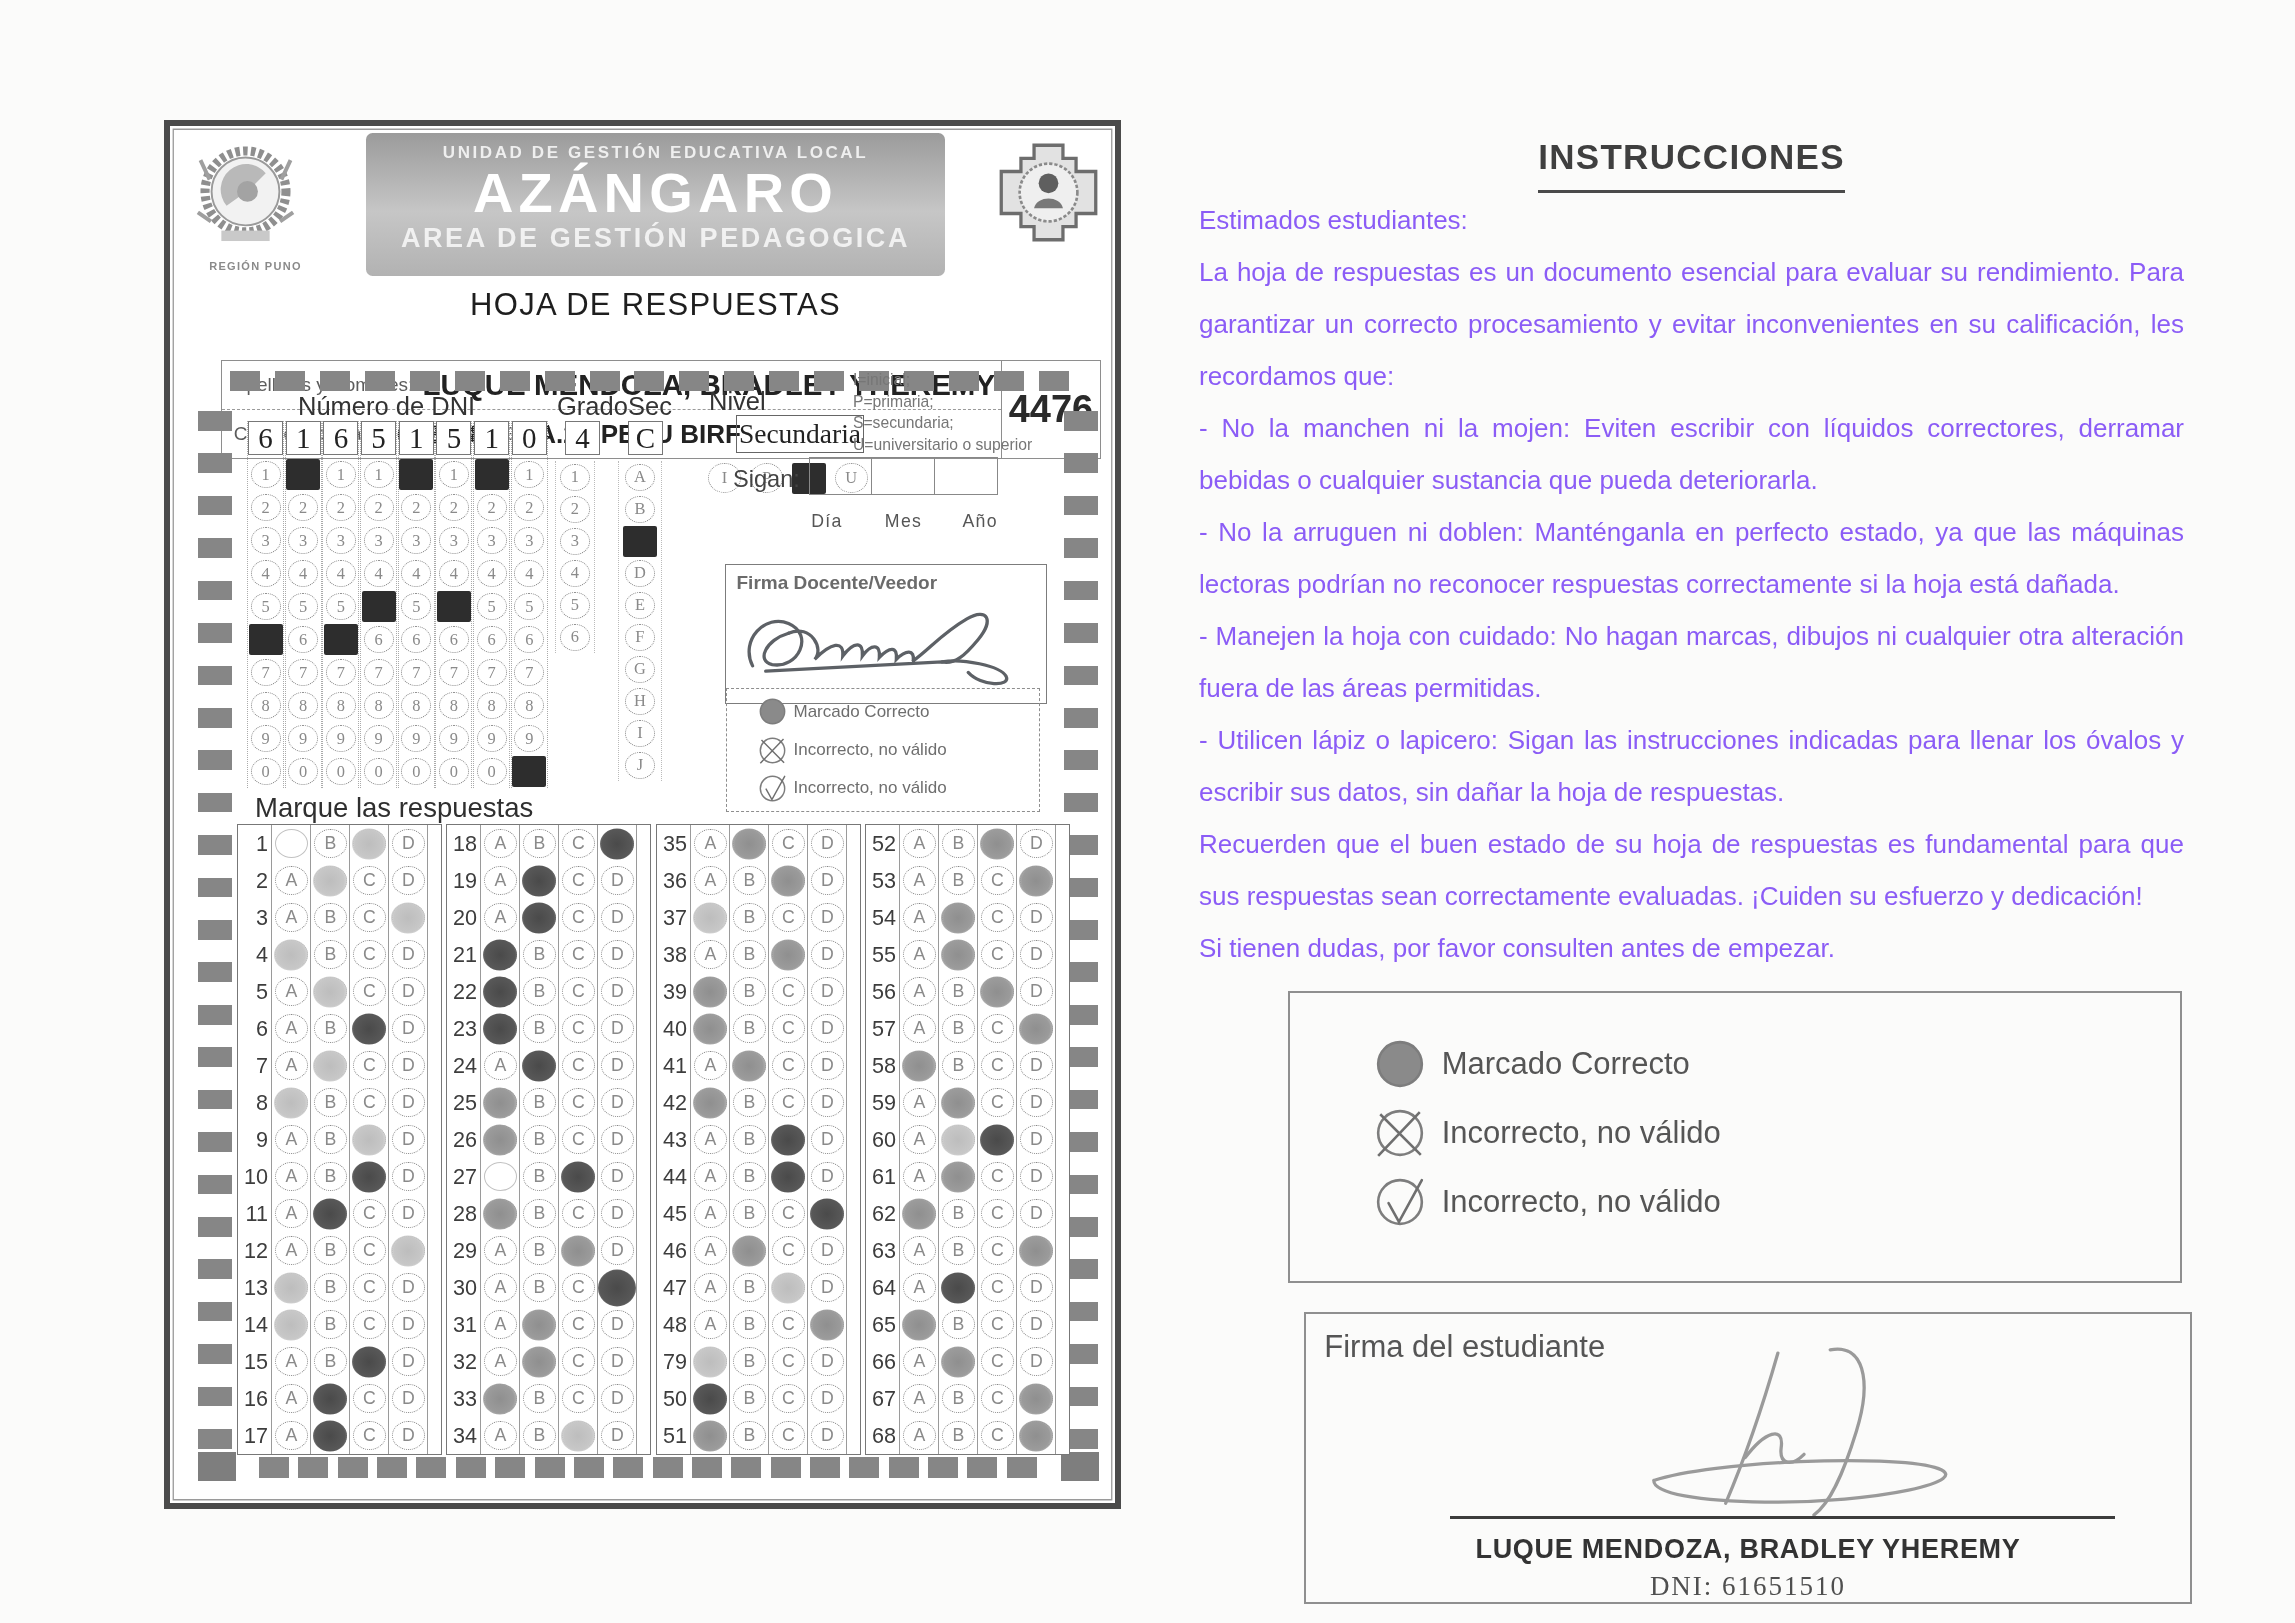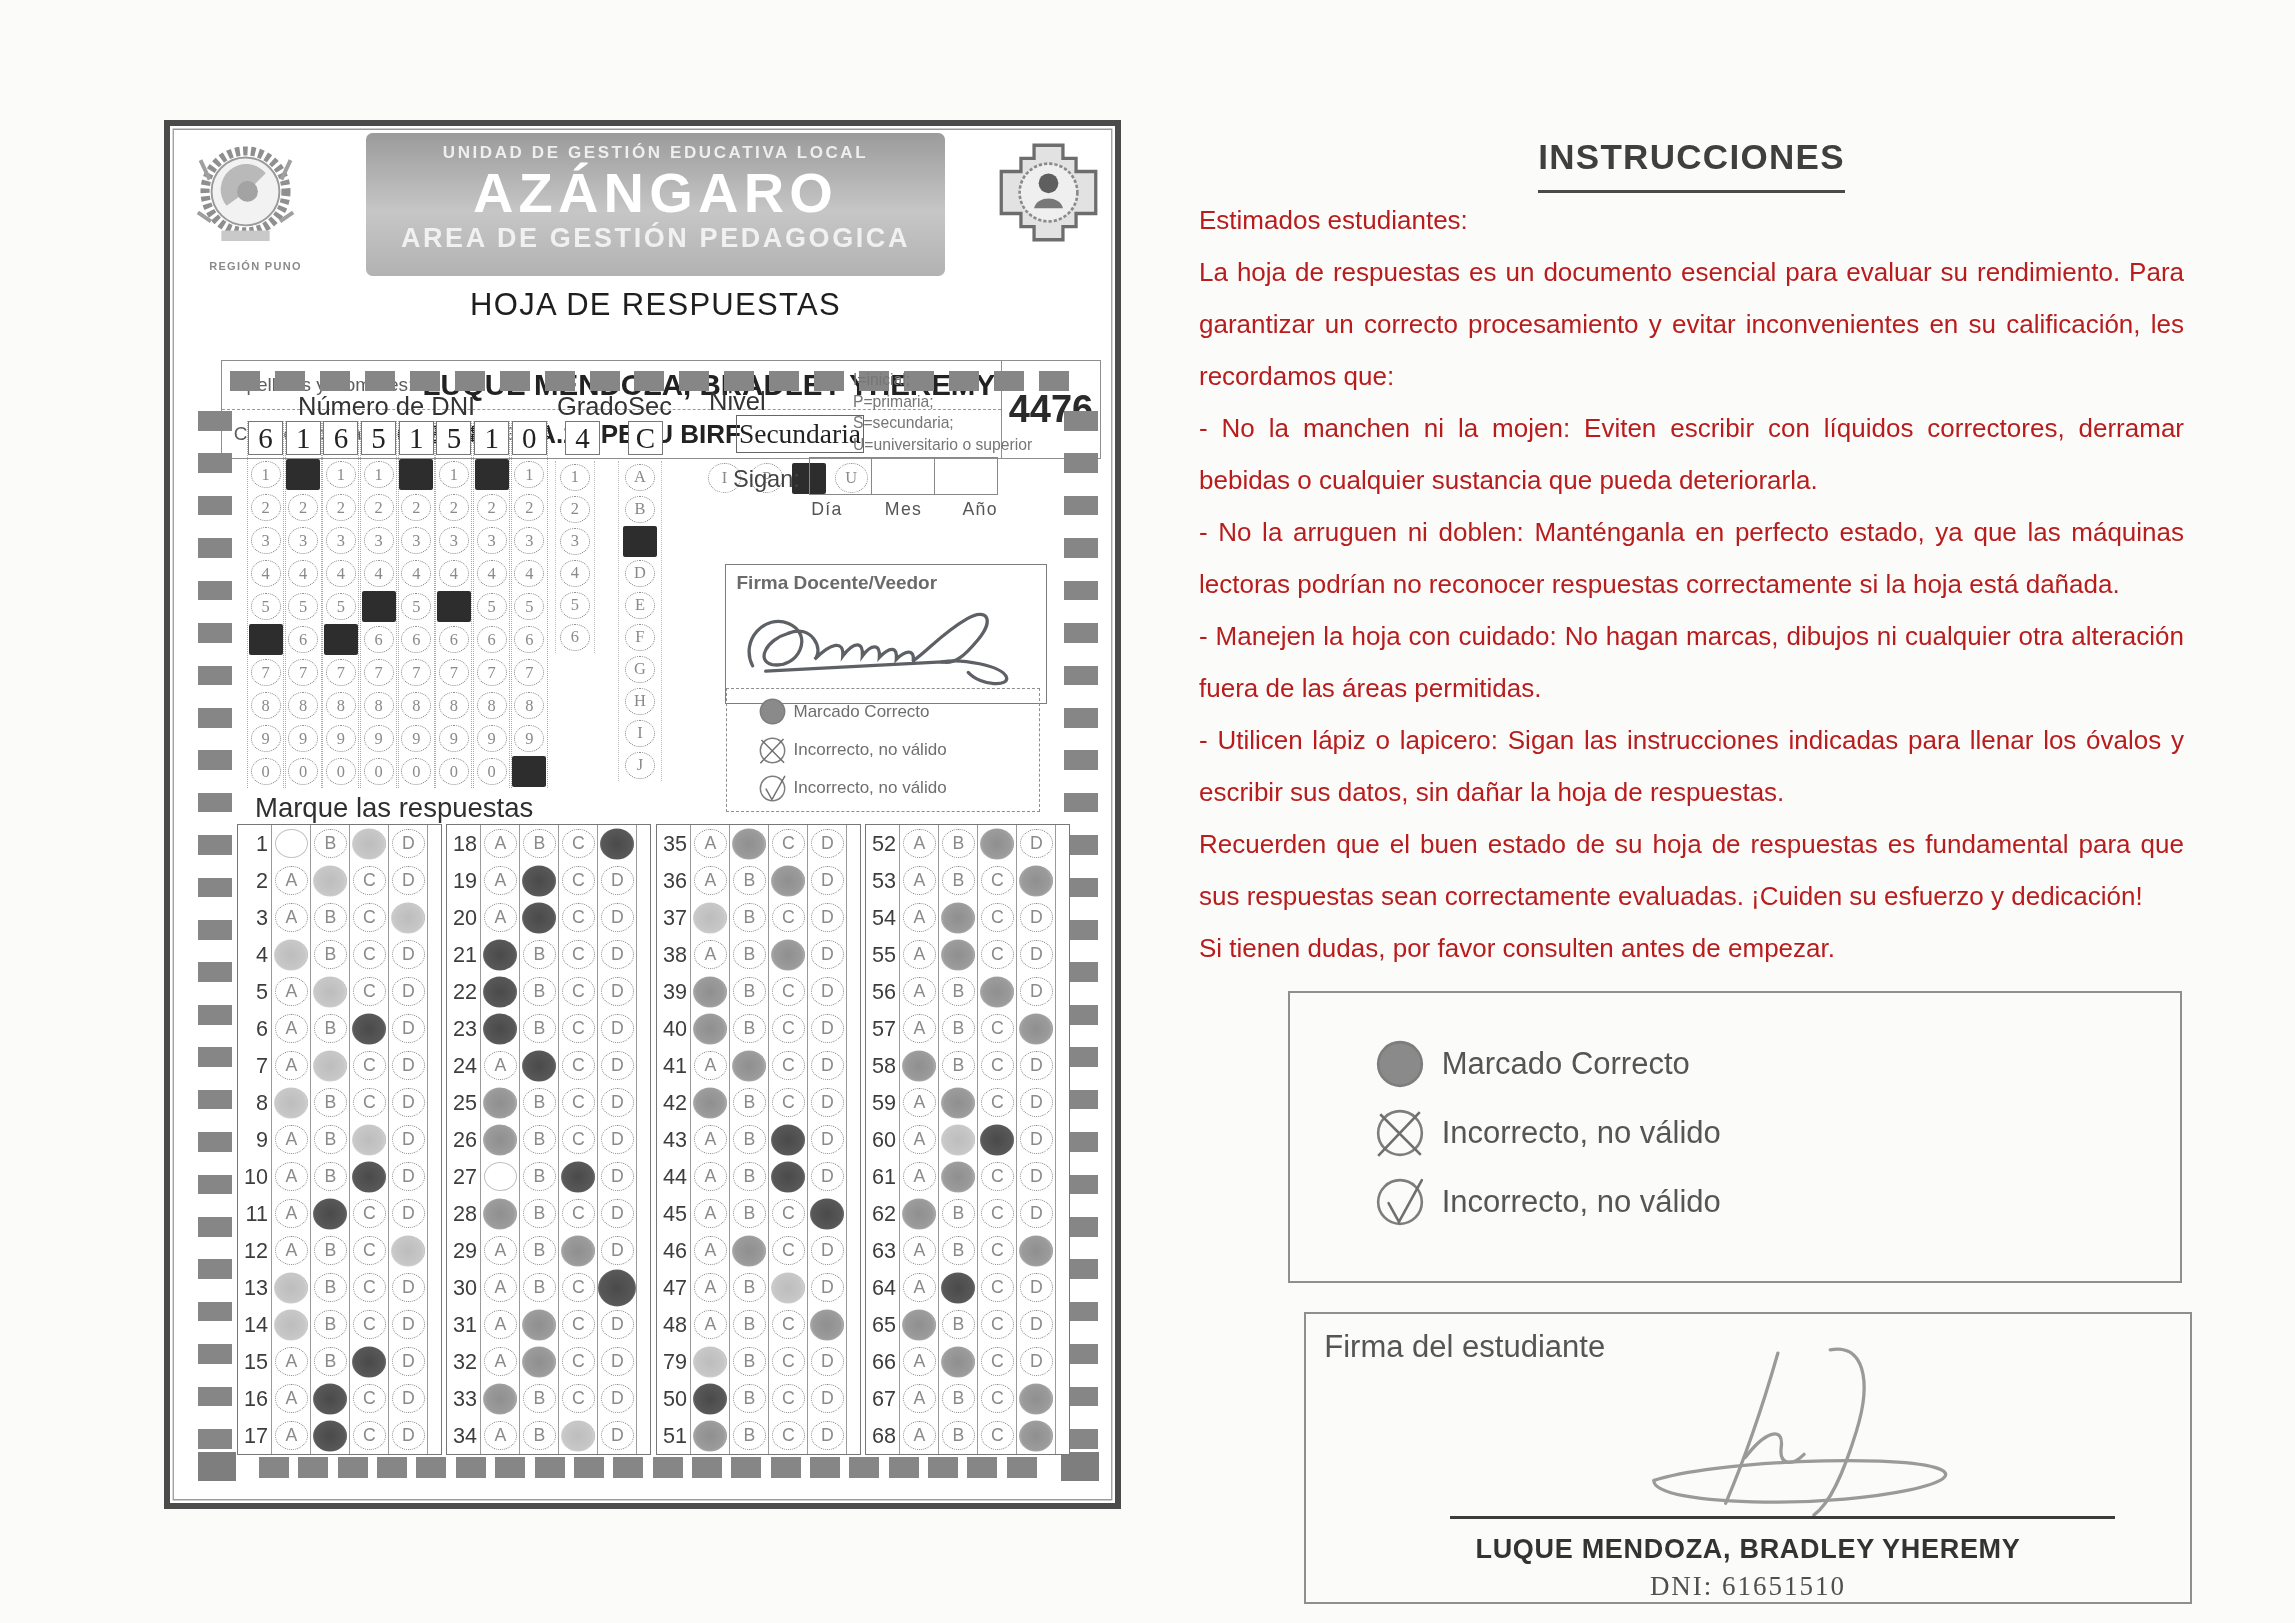--- a/index.html
+++ b/index.html
@@ -72,21 +72,21 @@
   
   .nivel-box{position:absolute;left:566px;top:289px;width:128px;height:38px;border:1.3px solid #666;box-sizing:border-box;
              display:flex;align-items:center;justify-content:center;font-family:"Liberation Serif",serif;font-size:27.5px;color:#222;}
   .nivel-opts{position:absolute;left:537px;top:335px;display:flex;gap:7.2px;}
   .nivel-opts .bcell{width:35px;height:34px;}
   .nivel-legend{position:absolute;left:683px;top:243px;font-size:15.7px;color:#767676;line-height:21.6px;}
   .fecha-label{position:absolute;left:563px;top:340px;font-size:23.6px;color:#444;}
   .fecha-boxes{position:absolute;left:639px;top:331px;display:flex;}
   .fbox{width:63px;height:38px;border:1.3px solid #888;box-sizing:border-box;}
   .fbox+.fbox{border-left:none;}
-  .fecha-caps{position:absolute;left:639px;top:373px;width:189px;display:flex;font-size:17.7px;color:#555;letter-spacing:1.3px;gap:40px;}
+  .fecha-caps{position:absolute;left:639px;top:385px;width:189px;display:flex;font-size:17.7px;color:#555;letter-spacing:1.3px;gap:40px;}
   .fecha-caps span{flex:1;text-align:center;}
   .sig-box{position:absolute;left:555px;top:438px;width:322px;height:140px;border:1.3px solid #7c7c7c;box-sizing:border-box;font-weight:bold;}
   .sig-box .lab{font-size:19px;color:#6b6b6b;padding:6.5px 0 0 10.5px;}
   .minileg{position:absolute;left:556px;top:562px;width:314px;height:124px;border:1.3px dashed #8e8e8e;box-sizing:border-box;
            display:flex;flex-direction:column;justify-content:center;padding-left:31px;gap:9.2px;}
   .minileg .item{display:flex;align-items:center;gap:6.5px;font-size:17px;color:#6e6e6e;}
   
   .ans-title{position:absolute;left:85px;top:666px;font-size:27.5px;color:#2f2f2f;}
   .agroup{position:absolute;top:698px;border:1.3px solid #777;box-sizing:content-box;background:#fff;display:flex;flex-direction:column;}
   .arow{display:flex;height:37px;align-items:center;}
@@ -96,21 +96,21 @@
   .aend{width:13px;border-left:1.3px solid #9a9a9a;height:37px;}
   .mark{position:absolute;border-radius:50%;width:34px;height:31px;left:50%;top:50%;transform:translate(-50%,-50%);}
   .mk-light{background:radial-gradient(circle,#bdbdbd 0%,#c7c7c7 60%,rgba(200,200,200,.25) 100%);}
   .mk-medium{background:radial-gradient(circle,#8f8f8f 0%,#9b9b9b 60%,rgba(150,150,150,.3) 100%);}
   .mk-dark{background:radial-gradient(circle,#4a4a4a 0%,#585858 65%,rgba(90,90,90,.4) 100%);}
   .mk-big{width:38px;height:37px;}
   
   .instr{position:absolute;left:1199px;top:137px;width:985px;}
   .instr h1{margin:0 0 17px 0;text-align:center;font-size:35px;letter-spacing:1.3px;color:#3f3f3f;}
   .instr h1 span{border-bottom:3.3px solid #4a4a4a;padding-bottom:14px;}
-  .instr p{margin:0;font-size:26px;line-height:52px;color:#b91c1c;text-align:justify;}
+  .instr p{margin:0;font-size:26px;line-height:52px;color:#8b5cf6;text-align:justify;}
   .legbox{margin:17px 0 0 89px;width:894px;border:2px solid #8f8f8f;box-sizing:border-box;padding:27.5px 13px 36px 84px;}
   .legbox .item{display:flex;align-items:center;gap:15.7px;font-size:31px;color:#555;margin:17px 0;}
   .stud-box{position:relative;margin:29px 0 0 105px;width:888px;height:292px;border:2px solid #8f8f8f;box-sizing:border-box;}
   .stud-box .lab{position:absolute;left:18.3px;top:15.7px;font-size:31px;color:#555;}
   .sig-line{position:absolute;left:144px;right:75px;top:202px;height:3.3px;background:#3c3c3c;}
   .stud-name{position:absolute;left:0;right:0;top:220px;text-align:center;font-size:27px;font-weight:bold;color:#333;letter-spacing:0.7px;}
   .stud-dni{position:absolute;left:0;right:0;top:257px;text-align:center;font-size:27px;color:#4f4f4f;font-family:"Liberation Serif",serif;letter-spacing:2px;}
   svg{display:block;}
 </style>
 </head>

